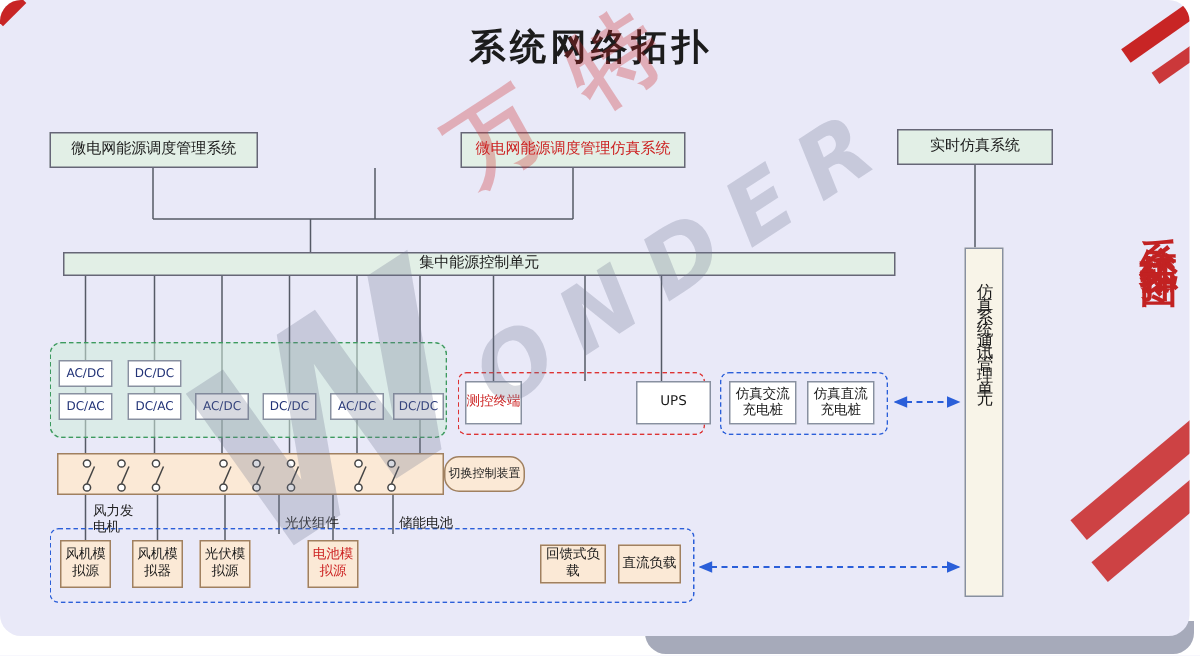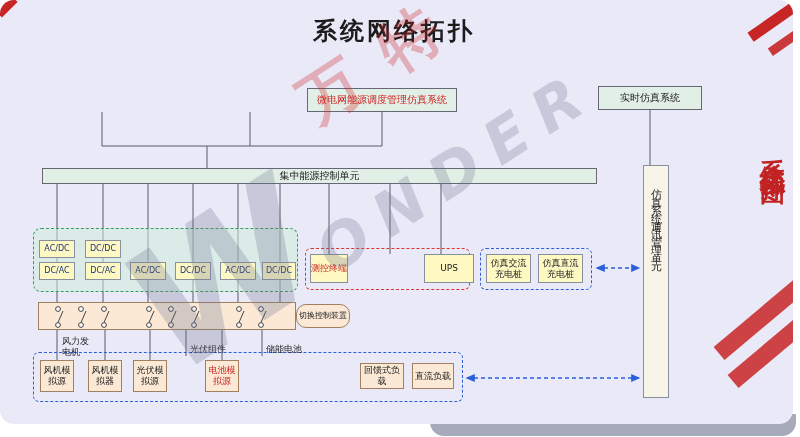--- a/index.html
+++ b/index.html
@@ -8,21 +8,21 @@
   .page { position:relative; width:800px; height:437px; background:#fff; overflow:hidden; }
   .shadow-under { position:absolute; left:430px; top:414px; width:366px; height:22px;
                   background:#a6aaba; border-radius:0 0 14px 14px; }
   .canvas { position:absolute; left:0; top:0; width:793px; height:424px;
             background:#e9e9f8; border-radius:14px; overflow:hidden; }
   .title { position:absolute; top:15px; left:14px; width:760px; text-align:center;
            font-size:24px; font-weight:bold; color:#1c1c1c; letter-spacing:3px; }
   .b { position:absolute; border:1px solid #667; background:#e2efe6;
        display:flex; align-items:center; justify-content:center; text-align:center;
        font-size:10px; color:#1a1a1a; line-height:1.2; z-index:3; }
-  .whitebox { background:#fef9c3; border-color:#8890a0; color:#223377; font-size:8px; }
+  .whitebox { background:#ffffff; border-color:#8890a0; color:#223377; font-size:8px; }
   .peachbox { background:#fbe9d6; border-color:#a08060; font-size:9px; }
   .cream { background:#f8f4e8; border-color:#8890a0; }
   .red-text { color:#cc2222; }
   .dash-green { position:absolute; border:1.5px dashed #3d9a5f; border-radius:8px;
                 background:rgba(208,236,218,0.55); z-index:2; }
   .dash-red { position:absolute; border:1.5px dashed #dd3333; border-radius:6px; z-index:2; }
   .dash-blue { position:absolute; border:1.5px dashed #2b5fd9; border-radius:6px; z-index:2; }
   .lbl { position:absolute; font-size:9px; color:#222; z-index:3; line-height:1.2; }
   .wires { position:absolute; left:0; top:0; z-index:2; pointer-events:none; }
   .vertical-text { writing-mode:vertical-lr; }
@@ -94,20 +94,21 @@
         <line x1="262" y1="330" x2="262" y2="356"></line>
       </g>
       <g stroke="#2b5fd9" stroke-width="1.3" stroke-dasharray="4 3">
         <line x1="597" y1="268" x2="639" y2="268" marker-start="url(#arrL)" marker-end="url(#arrR)"></line>
         <line x1="467" y1="378" x2="639" y2="378" marker-start="url(#arrL)" marker-end="url(#arrR)"></line>
       </g>
     </svg>
 
     <div class="title">系统网络拓扑</div>
 
+    <div class="b" style="left:33px; top:88px; width:139px; height:24px;">微电网能源调度管理系统</div>
     <div class="b red-text" style="left:307px; top:88px; width:150px; height:24px;">微电网能源调度管理仿真系统</div>
     <div class="b" style="left:42px; top:168px; width:555px; height:16px; font-size:10px;">集中能源控制单元</div>
 
     <div class="b" style="left:598px; top:86px; width:104px; height:24px;">实时仿真系统</div>
 
     <div class="dash-green" style="left:33px; top:228px; width:265px; height:64px;"></div>
     <div class="b whitebox" style="left:39px;  top:240px; width:36px; height:18px;">AC/DC</div>
     <div class="b whitebox" style="left:85px;  top:240px; width:36px; height:18px;">DC/DC</div>
     <div class="b whitebox" style="left:39px;  top:262px; width:36px; height:18px;">DC/AC</div>
     <div class="b whitebox" style="left:85px;  top:262px; width:36px; height:18px;">DC/AC</div>

